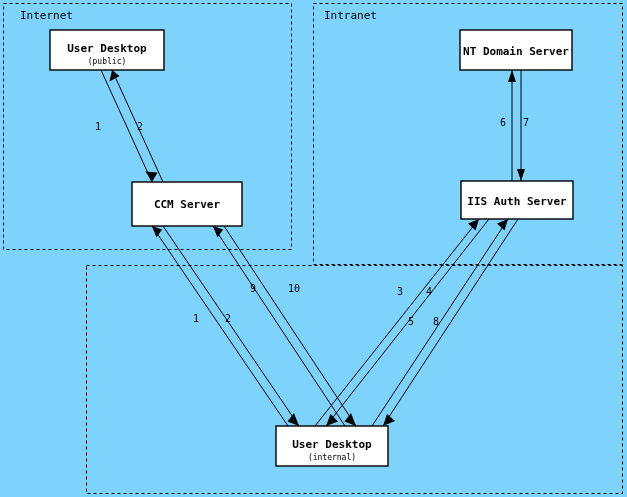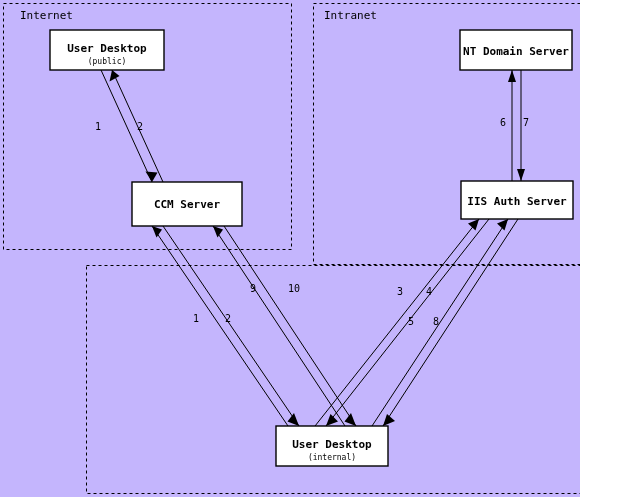--- a/index.html
+++ b/index.html
@@ -2,23 +2,23 @@
 <html><head>
 <meta charset="utf-8">
 <style>
   html, body {
     margin: 0;
     padding: 0;
     background: #ffffff;
   }
   #diagram-root {
     position: relative;
-    width: 580px;
+    width: 627px;
     height: 497px;
-    background: #c4b5fd;
+    background: #7dd3fc;
     font-family: "DejaVu Sans Mono", "Liberation Mono", monospace;
     overflow: hidden;
   }
   svg#diagram-svg {
     position: absolute;
     top: 0;
     left: 0;
     width: 627px;
     height: 497px;
   }

